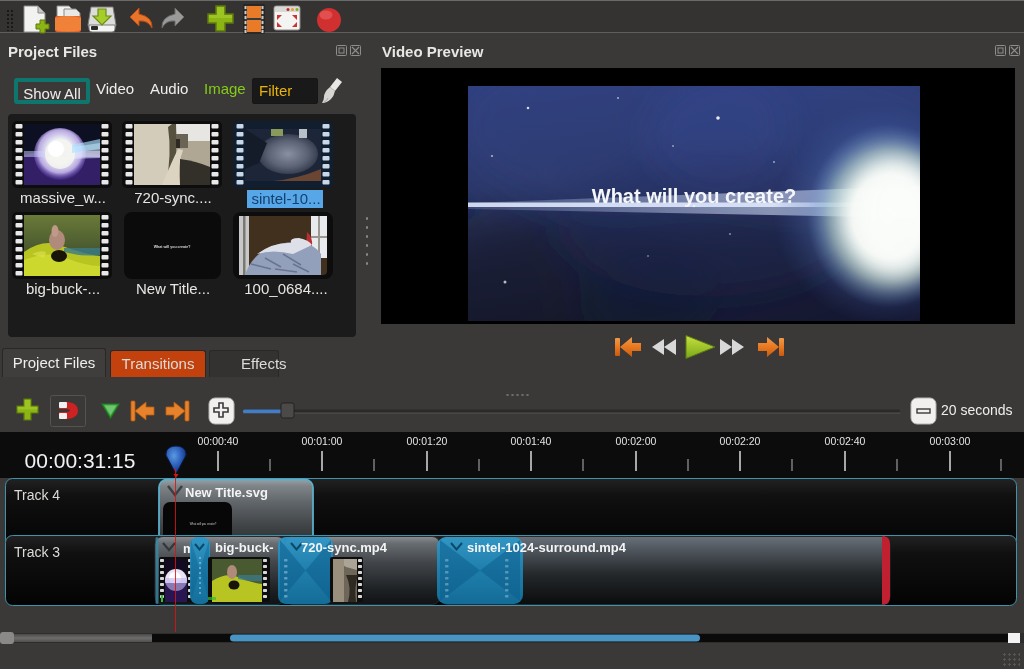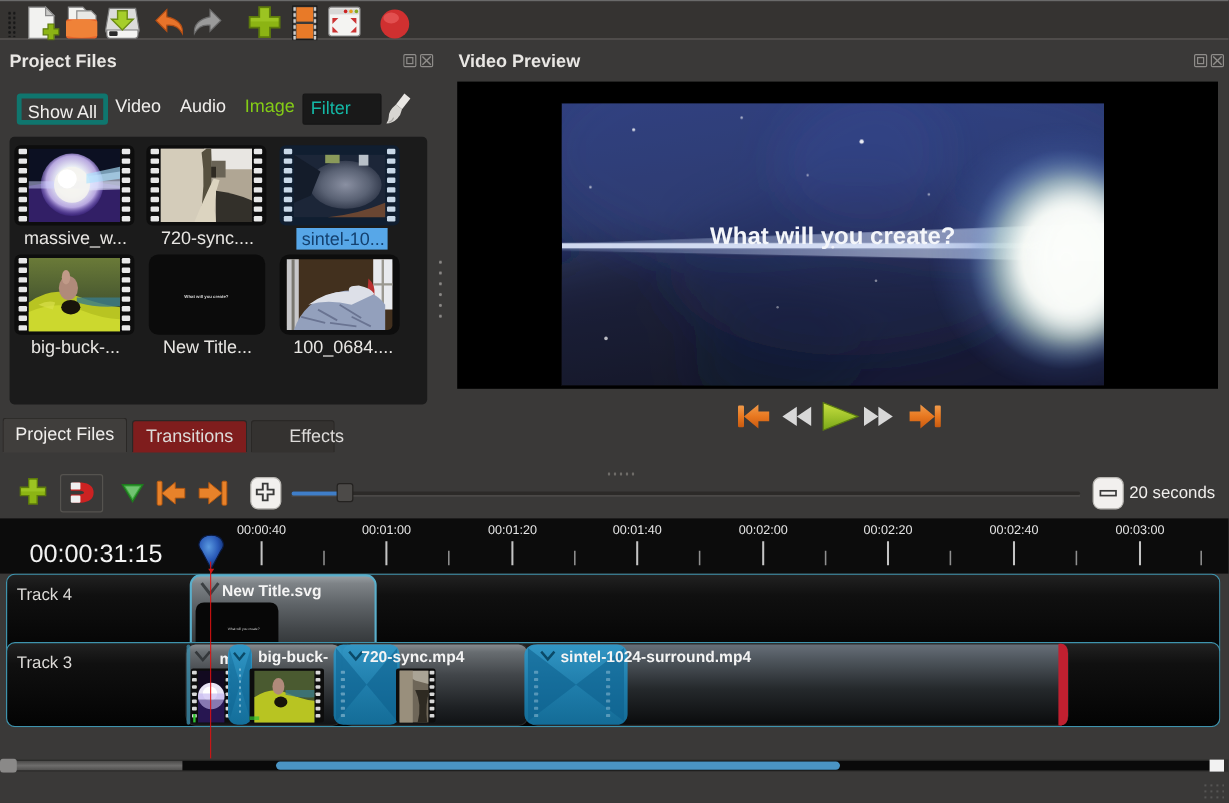--- a/index.html
+++ b/index.html
@@ -100,21 +100,21 @@
       <rect x="3" y="3" width="5" height="5" fill="none" stroke="#8f8d8a" stroke-width="1"></rect>
       <rect x="14.5" y="0.5" width="10" height="10" rx="1" fill="none" stroke="#8f8d8a"></rect>
       <path d="M16 2 l7 7 M23 2 l-7 7" stroke="#8f8d8a" stroke-width="1.2"></path>
     </svg>
   </div>
 
   <div class="abs" style="left:14px;top:78px;width:76px;height:26px;border:4px solid #0f766e;border-radius:3px;background:#3a3938;color:#f0eeec;font-size:15px;text-align:center;line-height:24px;">Show All</div>
   <div class="abs" style="left:96px;top:80px;color:#f0eeec;font-size:15px;text-align:center;">Video</div>
   <div class="abs" style="left:150px;top:80px;color:#f0eeec;font-size:15px;">Audio</div>
   <div class="abs" style="left:204px;top:80px;color:#84cc16;font-size:15px;">Image</div>
-  <div class="abs" style="left:252px;top:78px;width:66px;height:26px;background:#191919;border:1px solid #161616;border-radius:2px;color:#14b8a6;font-size:15px;line-height:24px;padding-left:6px;">Filter</div>
+  <div class="abs" style="left:252px;top:78px;width:66px;height:26px;background:#191919;border:1px solid #161616;border-radius:2px;color:#eab308;font-size:15px;line-height:24px;padding-left:6px;">Filter</div>
   <div class="abs" id="brush" style="left:320px;top:76px;">
     <svg width="28" height="30" viewBox="0 0 28 30">
       <path d="M17 2 l5 4 -7 9 -5 -4 z" fill="#e9e7e4"></path>
       <path d="M10 11 l5 4 q-1 5 -4 8 q-4 4 -9 4 q2 -3 2 -6 q0 -5 6 -10z" fill="#d8d6d2"></path>
       <path d="M4 26 q3 -1 4 -4" stroke="#aaa8a4" fill="none"></path>
     </svg>
   </div>
 
   <div class="abs" style="left:8px;top:114px;width:348px;height:223px;background:#1b1b1b;border-radius:4px;"></div>
   <div class="abs" id="thumbs" style="left:8px;top:114px;width:348px;height:223px;">
@@ -256,21 +256,21 @@
           <path d="M12 63 q8 -24 34 -31 q30 -7 42 10 l0 21z" fill="#93a0bc"></path>
           <path d="M24 42 q16 -12 34 -11 q-2 -5 8 -5 q10 2 13 7 l-19 9 q-20 -5 -36 0z" fill="#dde0e8"></path>
           <path d="M18 52 l20 5 M32 46 l16 9 M50 42 l18 11 M42 57 l22 3 M60 52 l16 8" stroke="#6a7492" stroke-width="1.5" fill="none"></path>
         </g>
       </g>
       <text x="278" y="180" fill="#e8e6e3" font-size="15" text-anchor="middle">100_0684....</text>
     </svg>
   </div>
 
   <div class="abs" style="left:2px;top:348px;width:104px;height:29px;background:#403e3c;border:1px solid #2a2826;border-bottom:none;border-radius:3px 3px 0 0;color:#f0eeec;font-size:15px;text-align:center;line-height:27px;">Project Files</div>
-  <div class="abs" style="left:110px;top:350px;width:96px;height:27px;background:#7f1d1d;border:1px solid #2a2826;border-bottom:none;border-radius:3px 3px 0 0;color:#dddbd9;font-size:15px;text-align:center;line-height:25px;">Transitions</div>
+  <div class="abs" style="left:110px;top:350px;width:96px;height:27px;background:#c2410c;border:1px solid #2a2826;border-bottom:none;border-radius:3px 3px 0 0;color:#dddbd9;font-size:15px;text-align:center;line-height:25px;">Transitions</div>
   <div class="abs" style="left:209px;top:350px;width:70px;height:27px;background:#343230;border:1px solid #2a2826;border-bottom:none;border-radius:3px 3px 0 0;color:#dddbd9;font-size:15px;text-align:center;line-height:25px;padding-left:31px;">Effects</div>
 
   <div class="abs" style="left:365px;top:214px;width:4px;height:52px;
      background-image:radial-gradient(circle at 50% 50%, #8a8886 1px, transparent 1.4px);
      background-size:4px 9px;"></div>
 
   <div class="abs hdr" style="left:382px;top:43px;">Video Preview</div>
   <div class="abs" id="vp-winicons" style="left:995px;top:45px;">
     <svg width="26" height="12" viewBox="0 0 26 12">
       <rect x="0.5" y="0.5" width="10" height="10" rx="1" fill="none" stroke="#8f8d8a"></rect>

